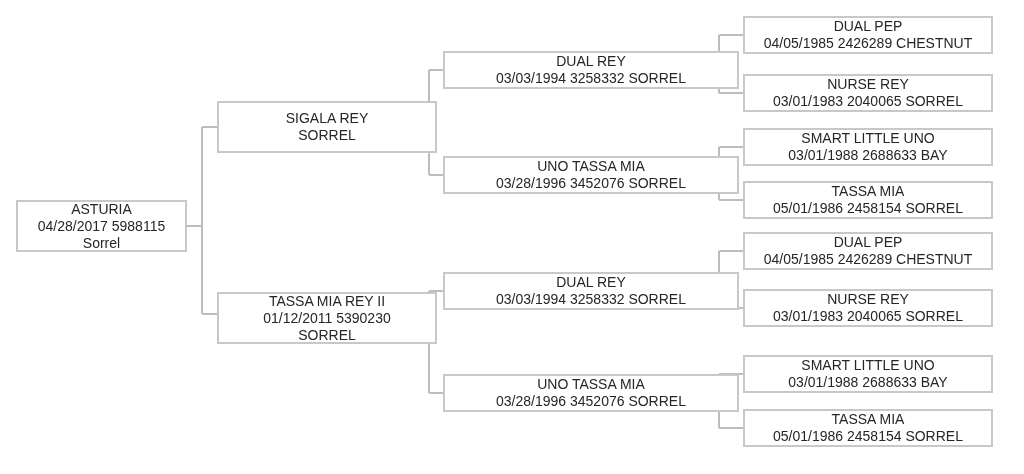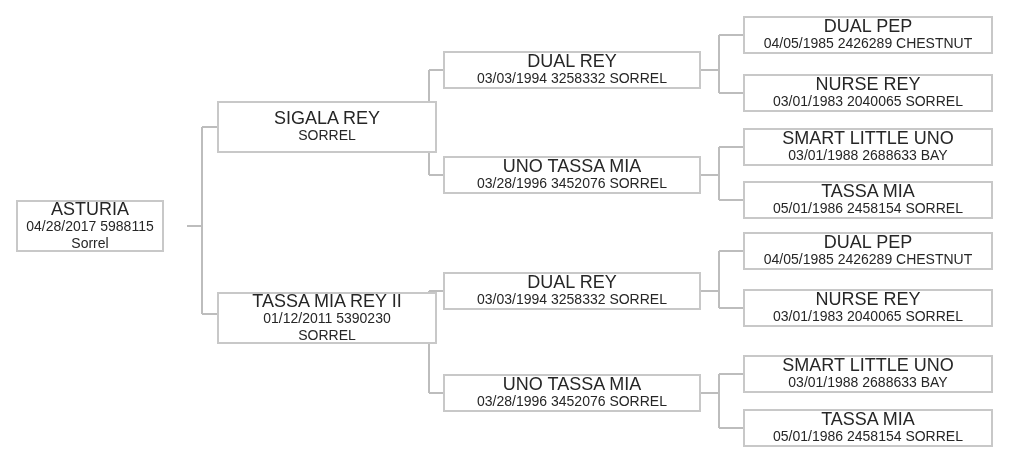--- a/index.html
+++ b/index.html
@@ -31,25 +31,25 @@
     display:flex;
     flex-direction:column;
     justify-content:center;
     align-items:center;
     text-align:center;
     color:var(--text,#262626);
     font-size:14px;
     line-height:17px;
     white-space:nowrap;
   }
-  .node .name{font-size:18px;}
+  .node .name{font-size:14px;}
   
-  .gen1{left:16px;  top:200px; width:148px; height:52px;}
+  .gen1{left:16px;  top:200px; width:171px; height:52px;}
   .gen2{left:217px; width:220px; height:52px;}
-  .gen3{left:443px; width:258px; height:38px;}
+  .gen3{left:443px; width:296px; height:38px;}
   .gen4{left:743px; width:250px; height:38px;}
 </style>
 </head>
 <body>
 
 <div id="stage">
 
   <svg id="connectors" viewBox="0 0 1024 474" xmlns="http://www.w3.org/2000/svg" aria-hidden="true">
     <path d="
       M187 226 H202 M202 127 V314 M202 127 H217 M202 314 H217

